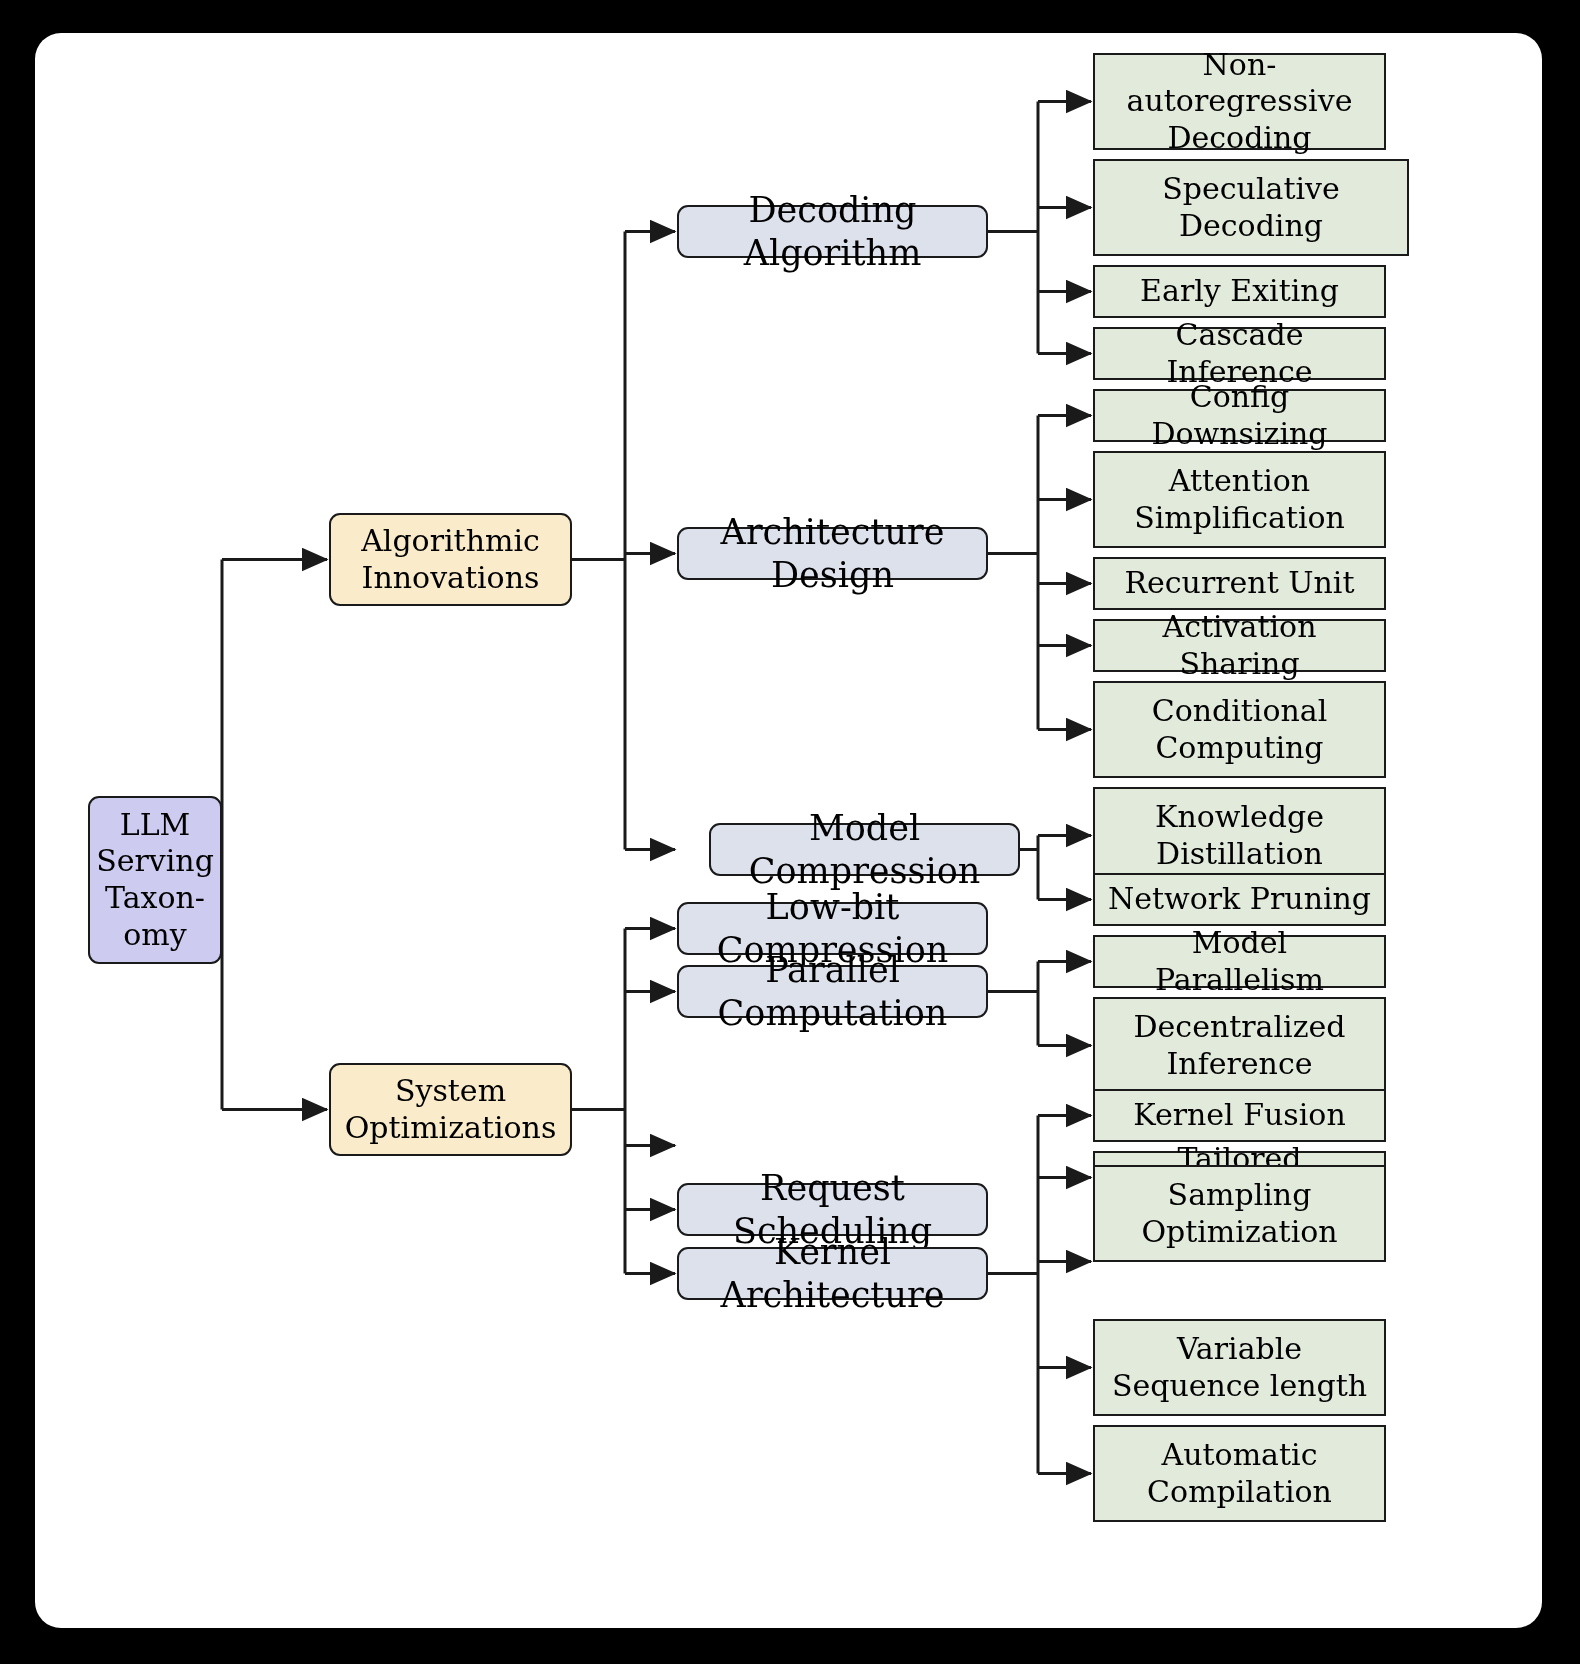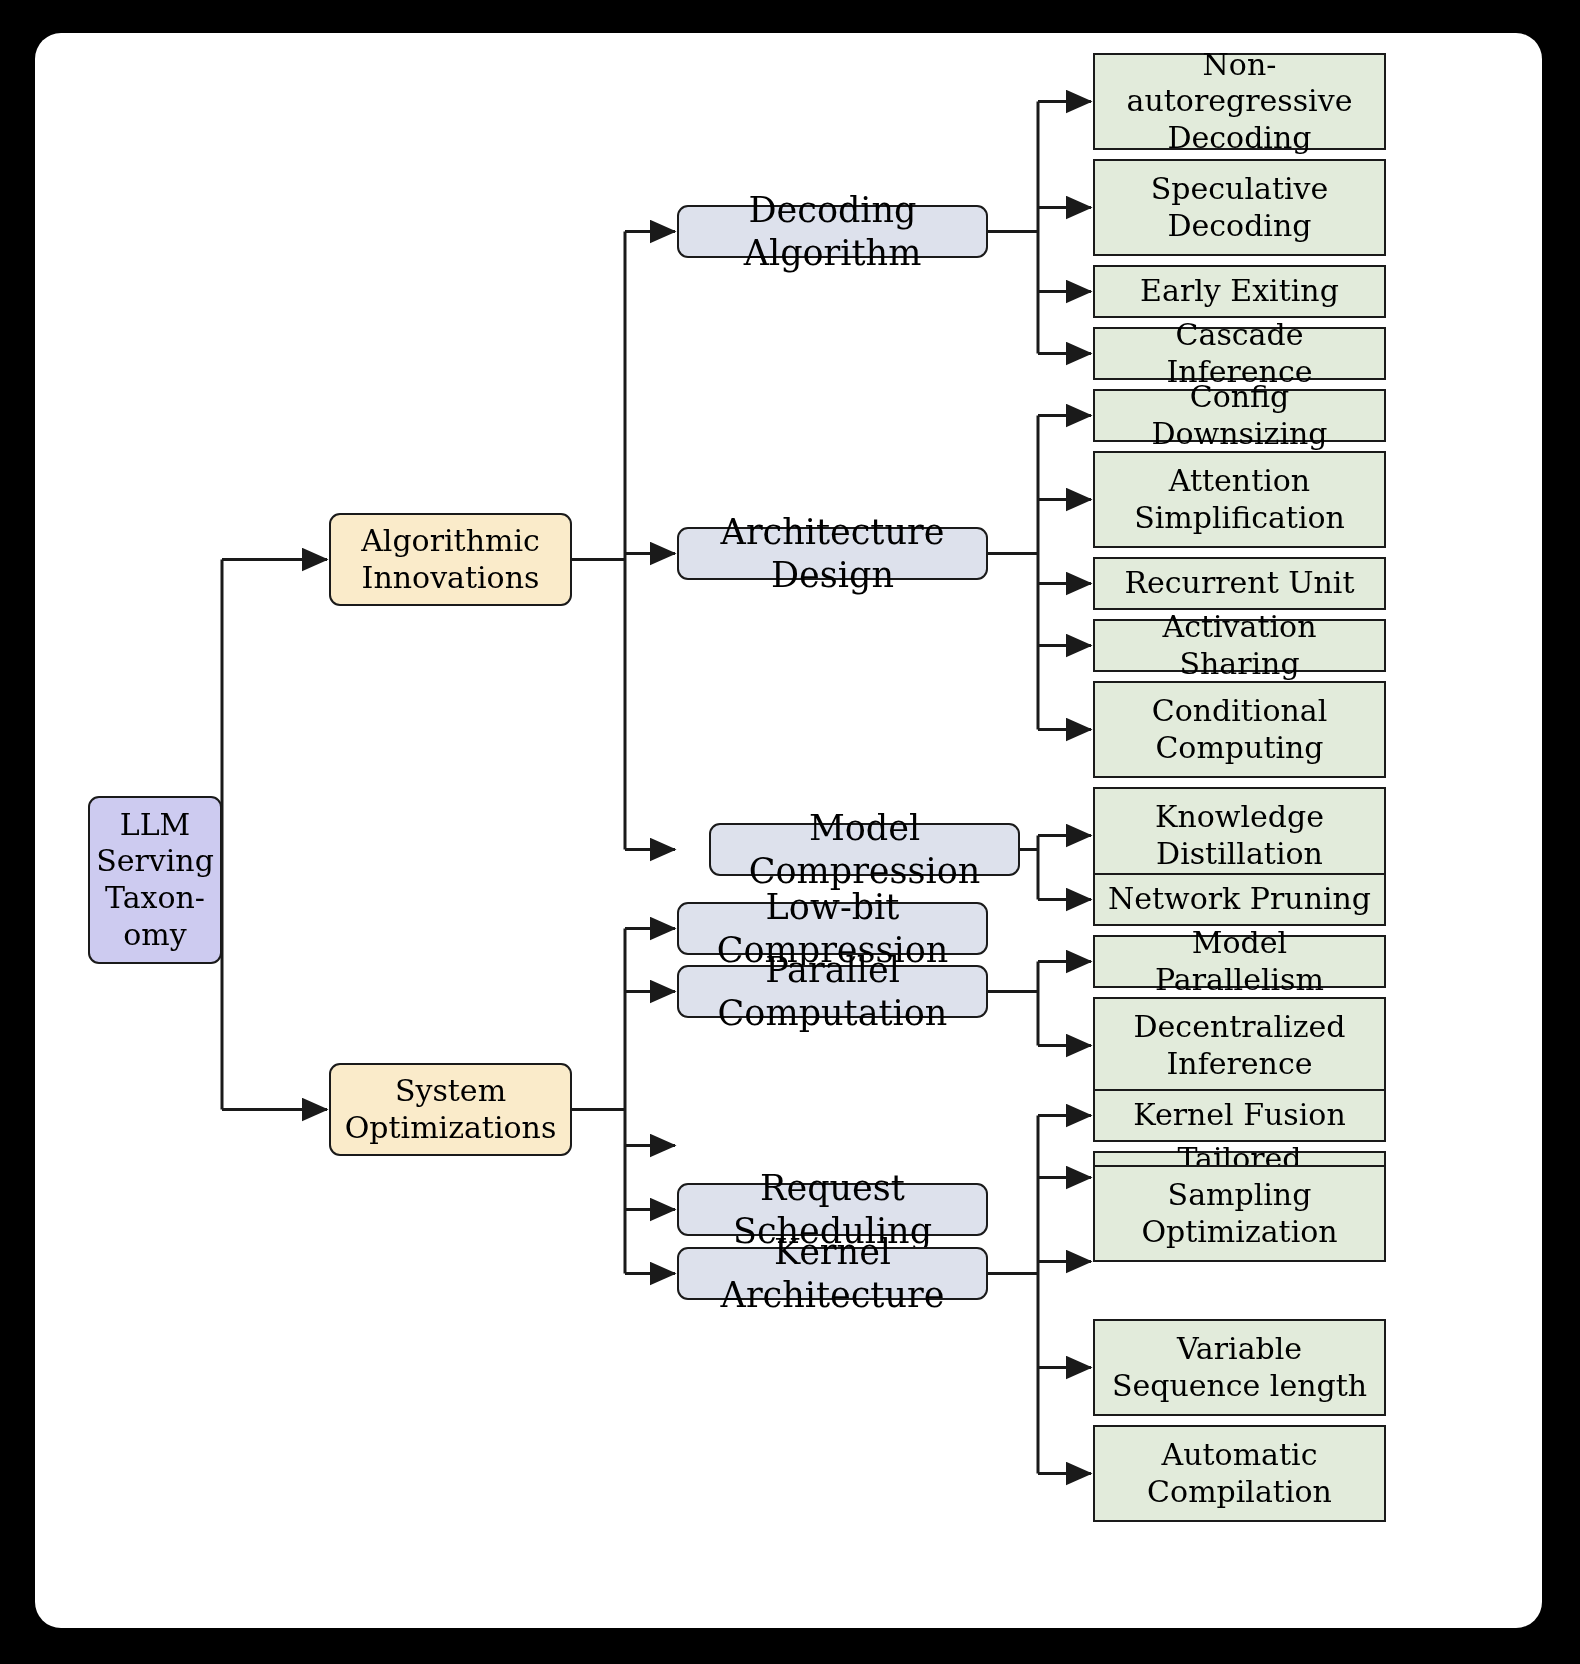--- a/index.html
+++ b/index.html
@@ -83,21 +83,21 @@
       </div>
       <div class="node n-l2" style="left: 294px; top: 1030px; width: 243px; height: 93px;">
         <span>System<br>Optimizations</span>
       </div>
       <div class="node n-l3" style="left: 642px; top: 172px; width: 311px; height: 53px;">
         <span>Decoding Algorithm</span>
       </div>
       <div class="node n-leaf" style="left: 1058px; top: 20px; width: 293px; height: 97px;">
         <span>Non-autoregressive<br>Decoding</span>
       </div>
-      <div class="node n-leaf" style="left: 1058px; top: 126px; width: 293px; height: 97px;">
+      <div class="node n-leaf" style="left: 1058px; top: 126px; width: 316px; height: 97px;">
         <span>Speculative<br>Decoding</span>
       </div>
       <div class="node n-leaf" style="left: 1058px; top: 232px; width: 293px; height: 53px;">
         <span>Early Exiting</span>
       </div>
       <div class="node n-leaf" style="left: 1058px; top: 294px; width: 293px; height: 53px;">
         <span>Cascade Inference</span>
       </div>
       <div class="node n-l3" style="left: 642px; top: 494px; width: 311px; height: 53px;">
         <span>Architecture Design</span>

